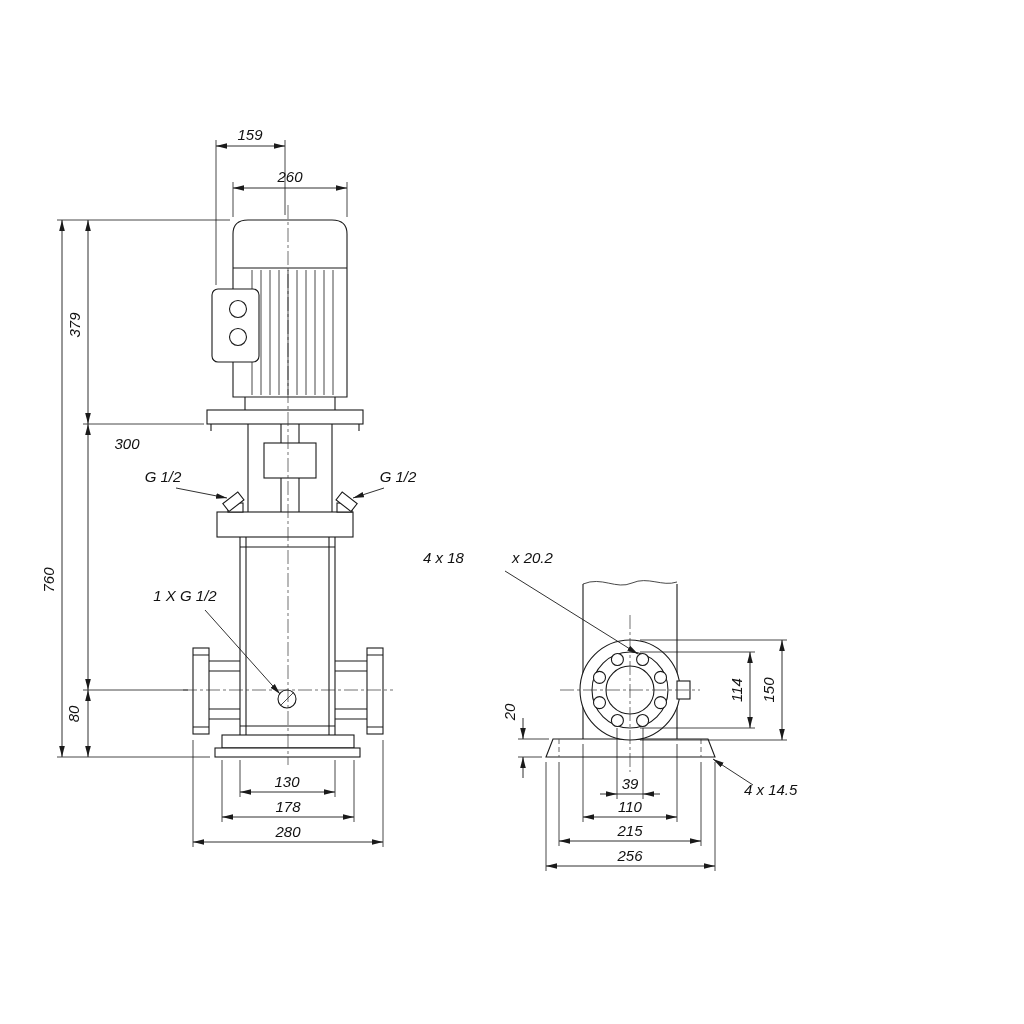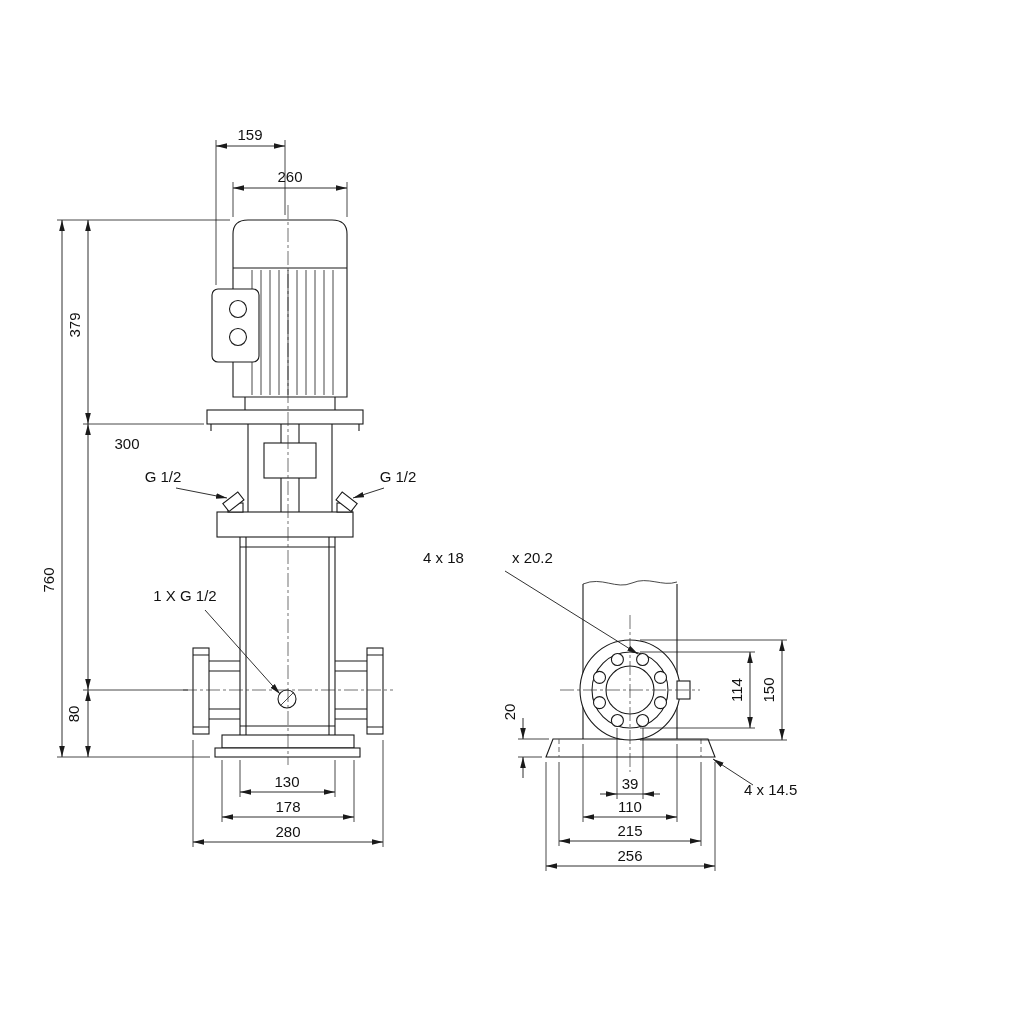--- a/index.html
+++ b/index.html
@@ -1,16 +1,16 @@
 <!DOCTYPE html>
 <html><head>
 <meta charset="utf-8">
 <style>
   html,body{margin:0;padding:0;background:#ffffff;}
-  .frame{width:1024px;height:1024px;position:relative;background:#ffffff;overflow:hidden;}
+  .frame{width:1024px;height:1024px;position:relative;background:#ffffff;overflow:hidden;font-style:italic;}
   svg{display:block;}
   .ln{fill:none;stroke:#1a1a1a;stroke-width:1.1;}
   .ln2{fill:none;stroke:#1a1a1a;stroke-width:0.8;}
   .fw{fill:#ffffff;stroke:#1a1a1a;stroke-width:1.1;}
   .hid{fill:none;stroke:#555555;stroke-width:0.9;stroke-dasharray:5 3;}
   .cl{fill:none;stroke:#333333;stroke-width:0.7;stroke-dasharray:14 3 3 3;}
   .ext{fill:none;stroke:#1a1a1a;stroke-width:0.8;}
   .dim{fill:none;stroke:#1a1a1a;stroke-width:0.9;}
   text{font-family:"Liberation Sans","DejaVu Sans",sans-serif;font-size:15px;fill:#111111;}
 </style>

